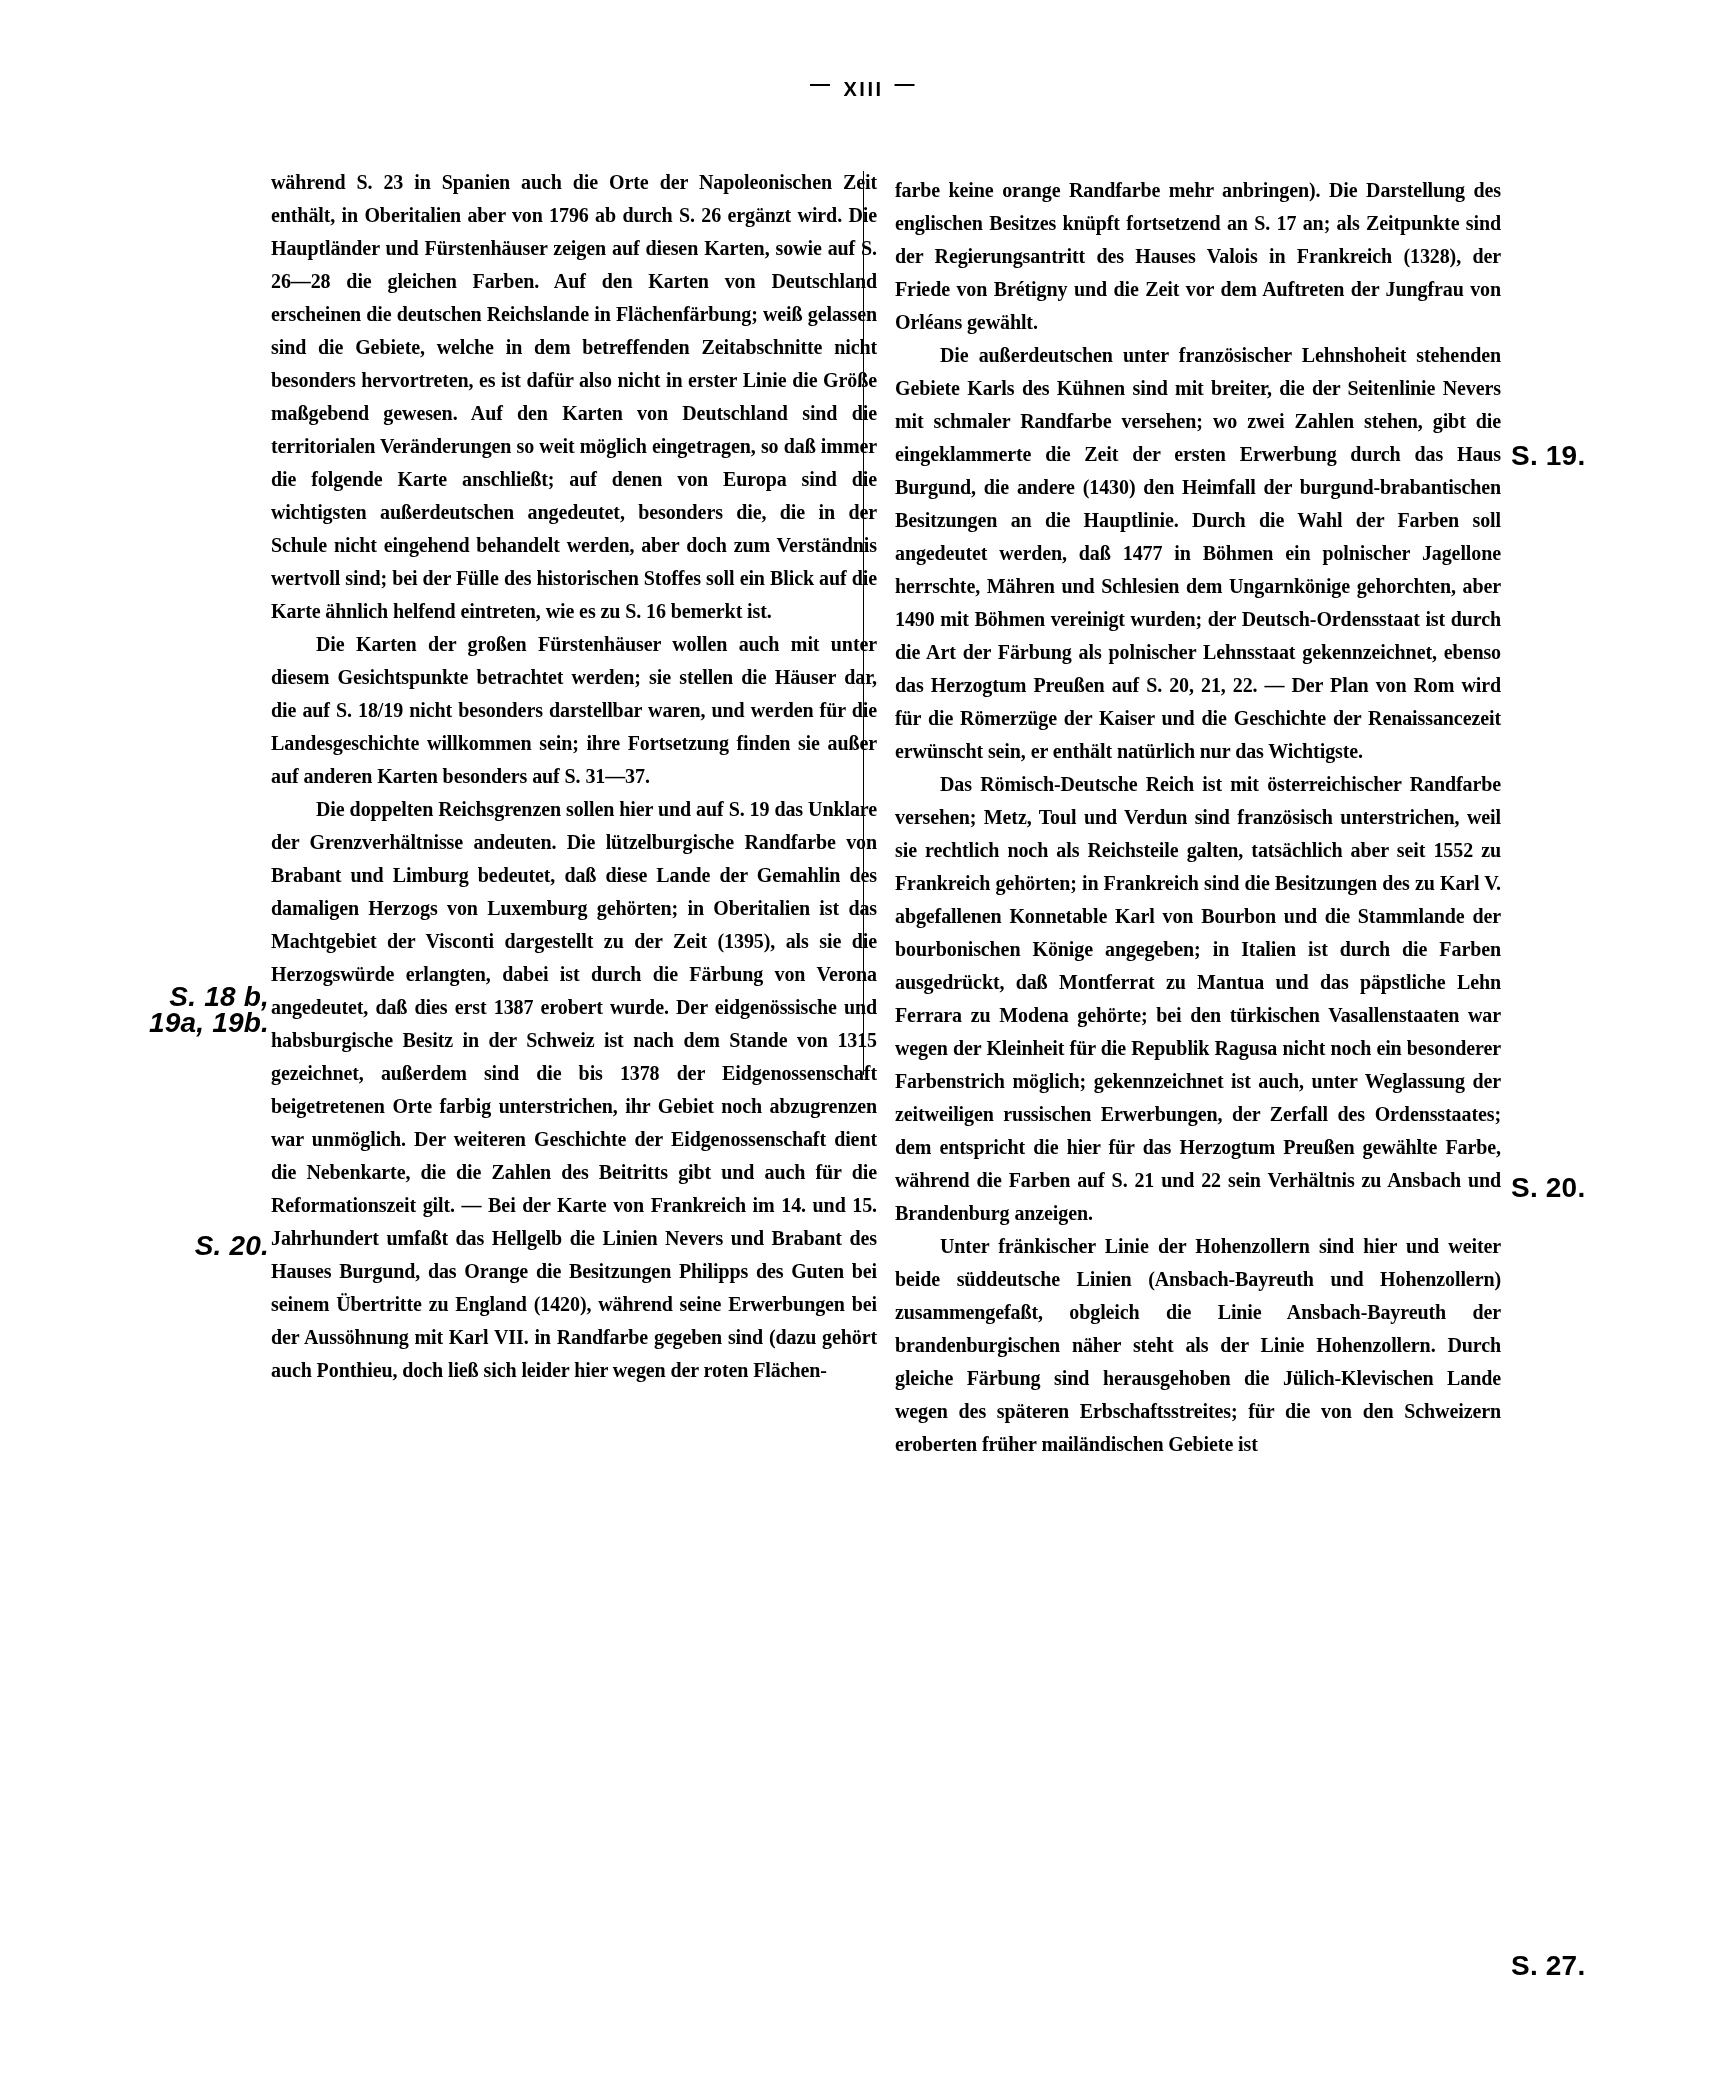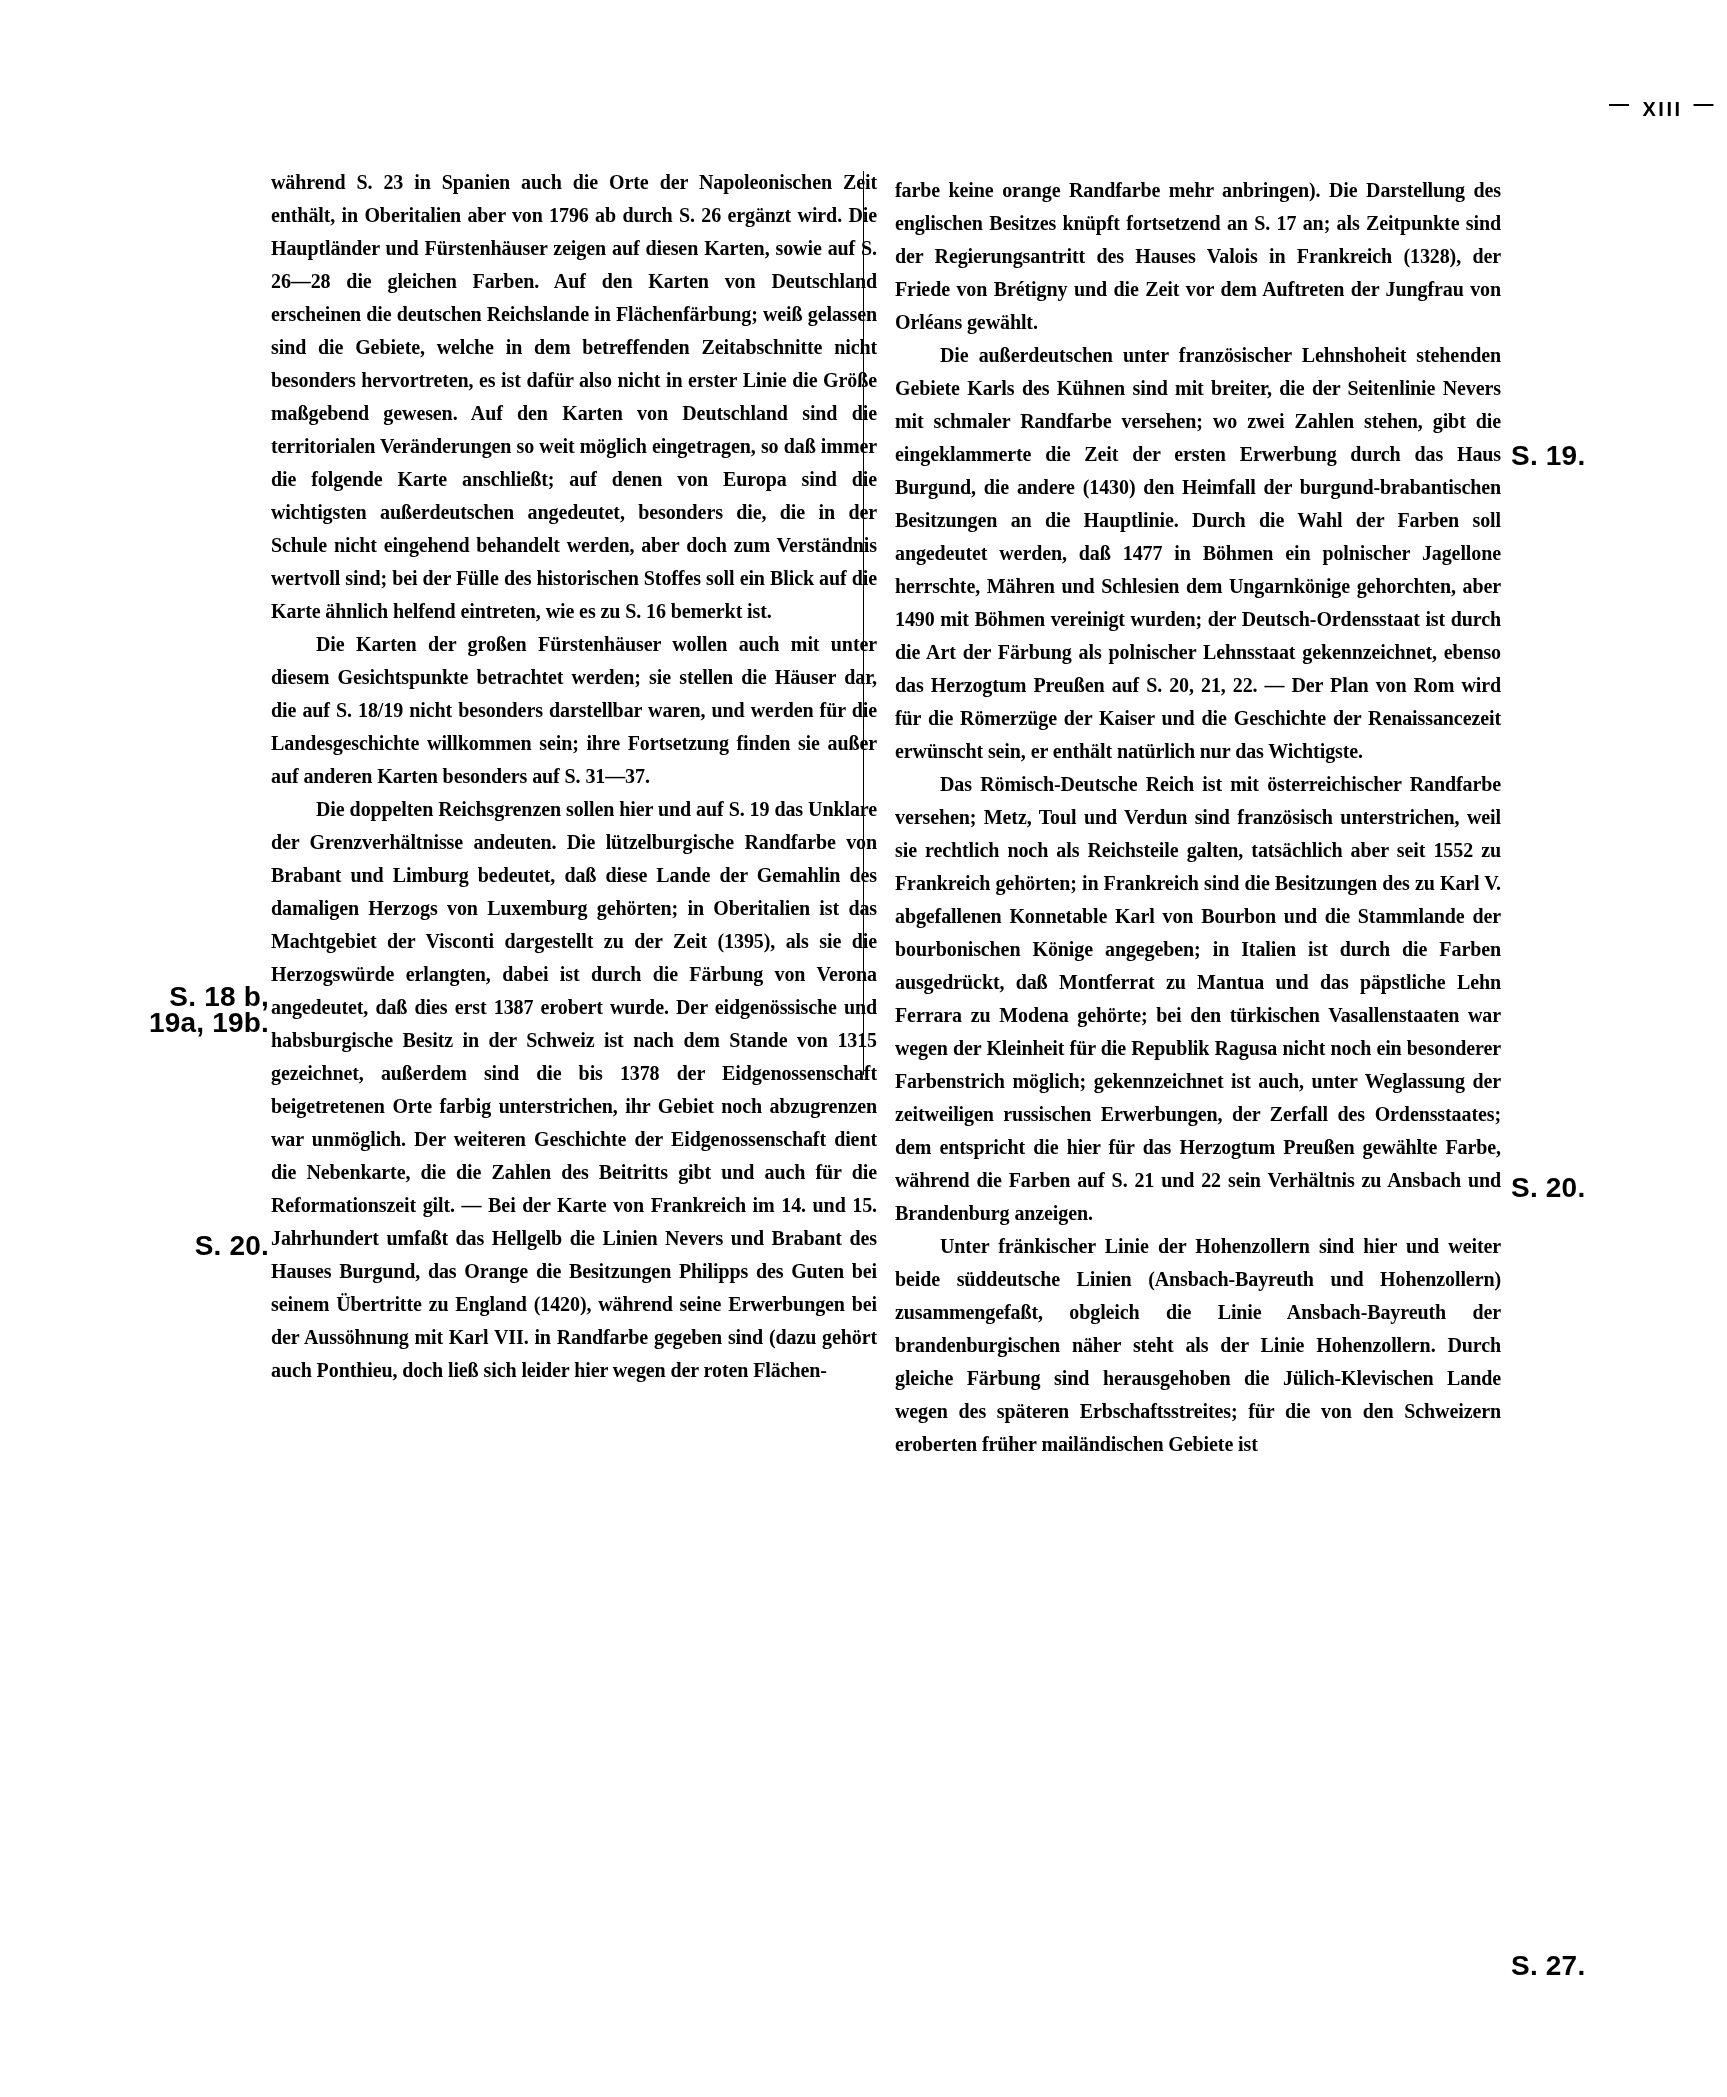--- a/index.html
+++ b/index.html
@@ -14,24 +14,24 @@
   .page {
     position: relative;
     width: 1727px;
     height: 2510px;
     background: #ffffff;
     overflow: hidden;
   }
   
   .folio {
     position: absolute;
-    top: 92px;
+    top: 72px;
     left: 0;
     width: 100%;
-    text-align: right;
+    text-align: center;
     font-family: "Liberation Sans", "DejaVu Sans", sans-serif;
     font-weight: 700;
     font-size: 20px;
     letter-spacing: 2.5px;
   }
   .folio .rule {
     display: inline-block;
     margin: 0 11px;
     vertical-align: 0.28em;
   }
@@ -78,21 +78,21 @@
   
   .margin-note {
     position: absolute;
     font-family: "Liberation Sans", "DejaVu Sans", sans-serif;
     font-weight: 700;
     font-size: 28px;
     line-height: 25.6px;
     white-space: pre-line;
     letter-spacing: 0.2px;
   }
-  .margin-left { text-align: right; }
+  .margin-left { text-align: right; font-style: italic; }
   .margin-right { text-align: left; }
 
   .ml-1 { left: 59px;  top: 984px; width: 210px; }
   .ml-2 { left: 59px;  top: 1233px; width: 210px; }
 
   .mr-1 { left: 1511px; top: 443px; width: 193px; }
   .mr-2 { left: 1511px; top: 1175px; width: 193px; }
   .mr-3 { left: 1511px; top: 1953px; width: 193px; }
 </style>
 </head>

